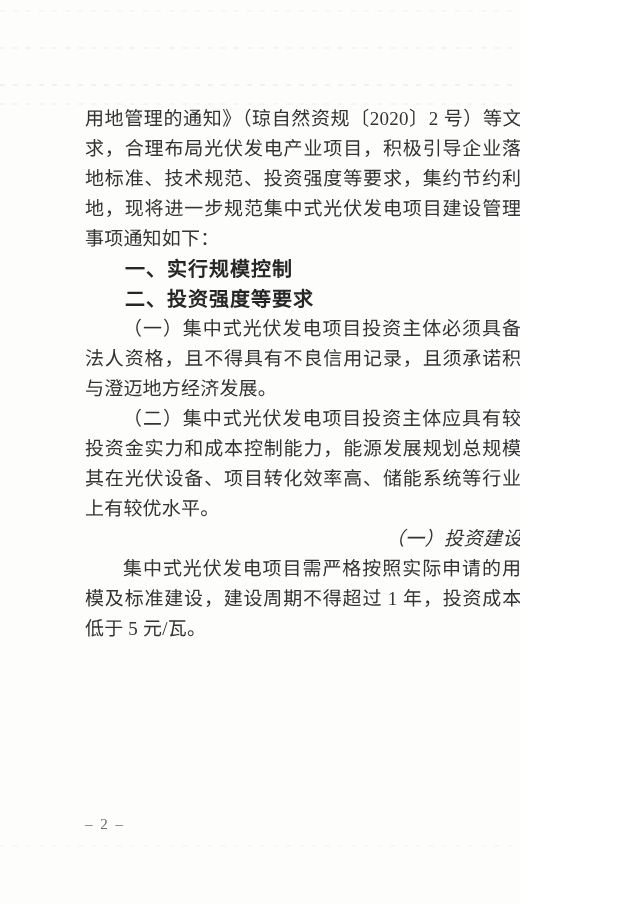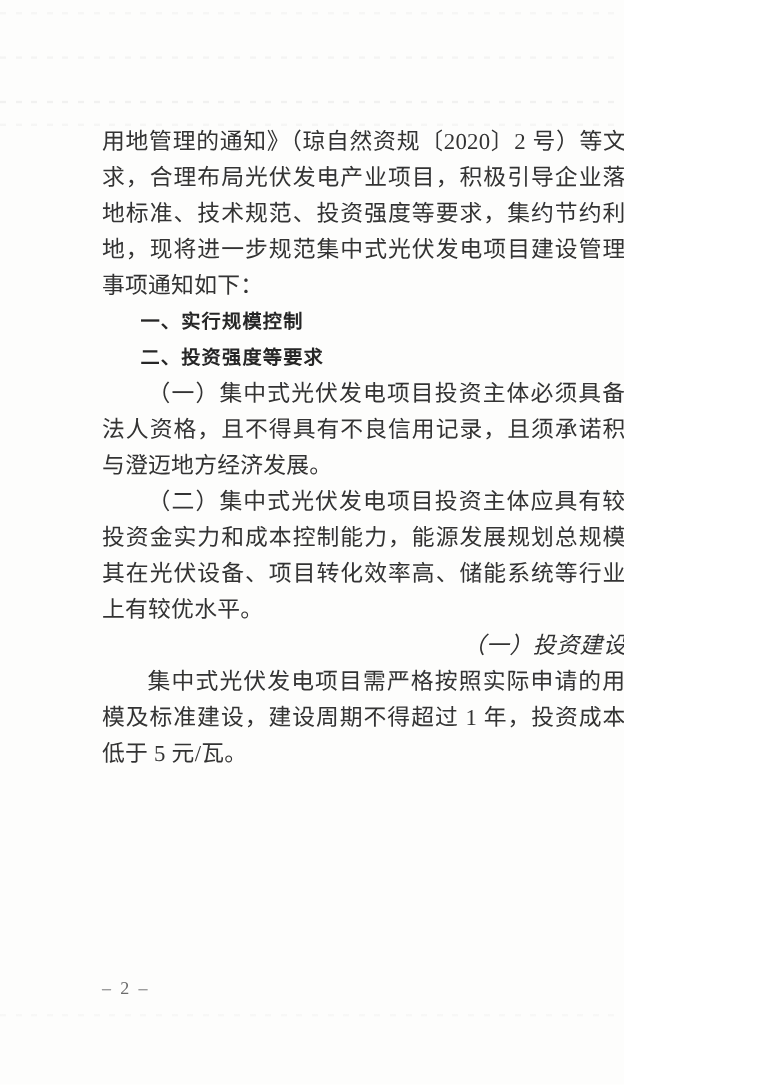--- a/index.html
+++ b/index.html
@@ -50,21 +50,21 @@
   .body-para {
     text-indent: 2em;
     letter-spacing: 0.2px;
   }
   .body-para.no-indent {
     text-indent: 0;
   }
   .section-heading {
     font-family: "Liberation Sans", "DejaVu Sans", sans-serif;
     font-weight: 700;
-    font-size: 16px;
+    font-size: 20px;
     line-height: 30px;
     color: #262626;
     text-indent: 2em;
     text-align: left;
     letter-spacing: 1px;
   }
   .sub-heading {
     font-style: italic;          
     text-indent: 2em;
     text-align: right;

